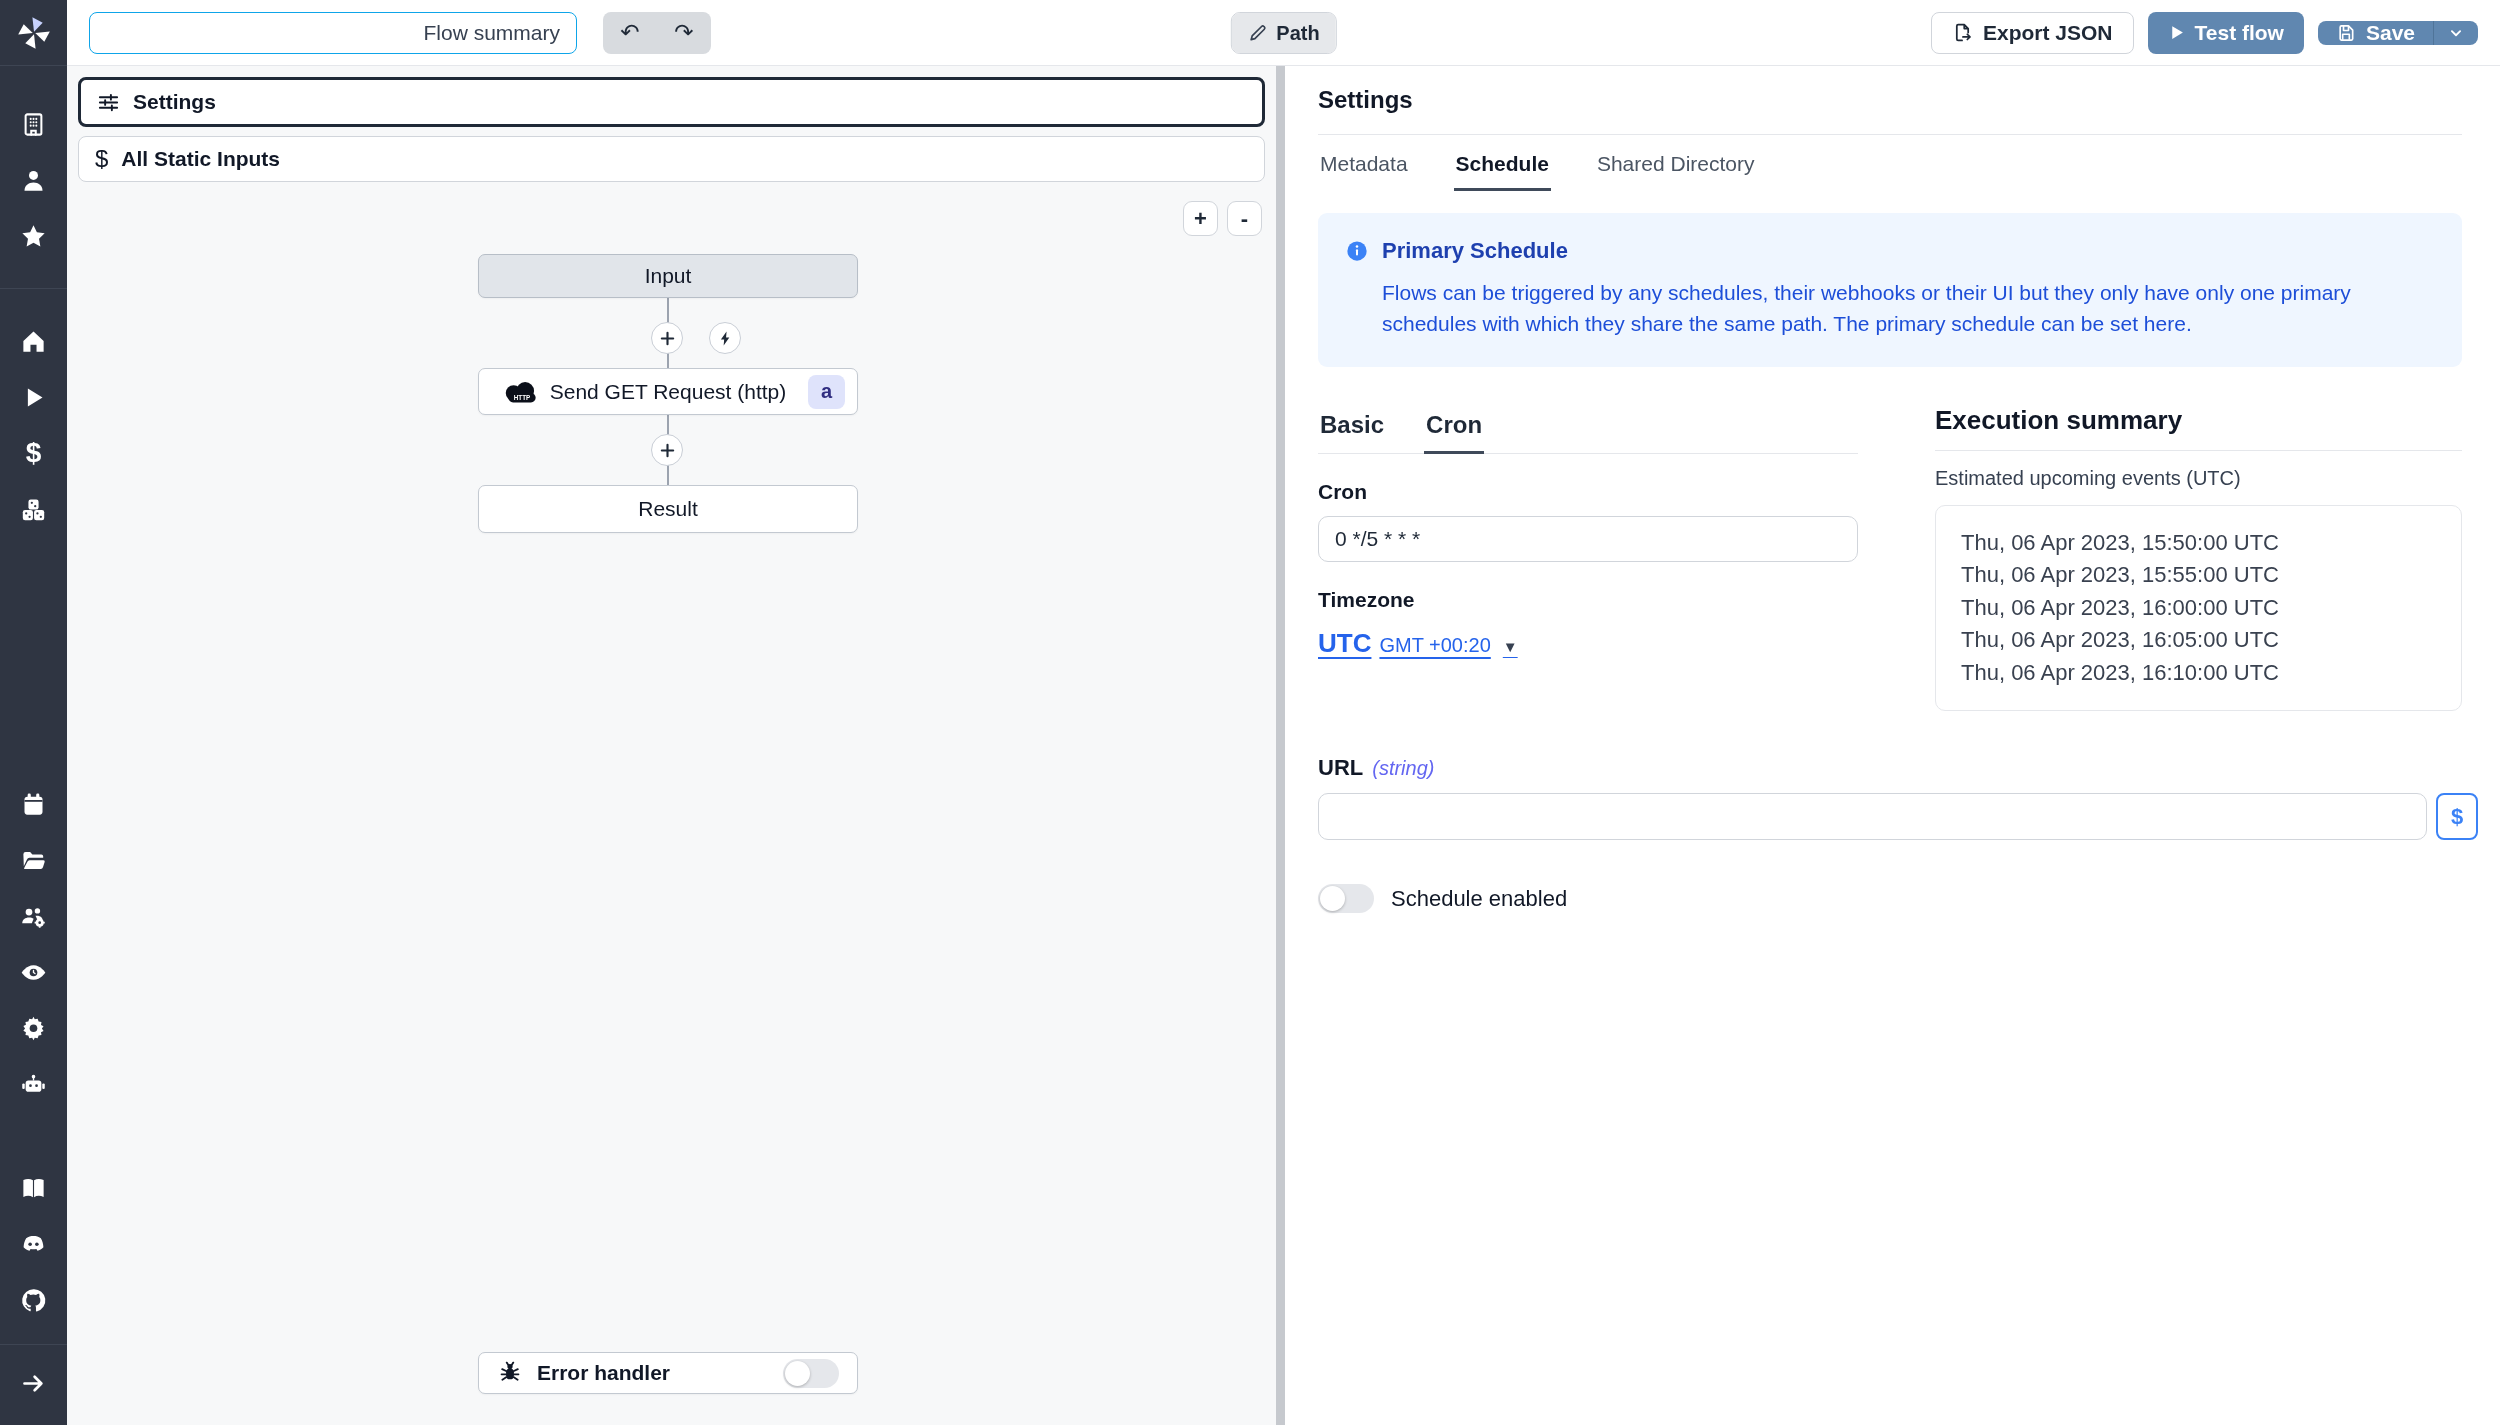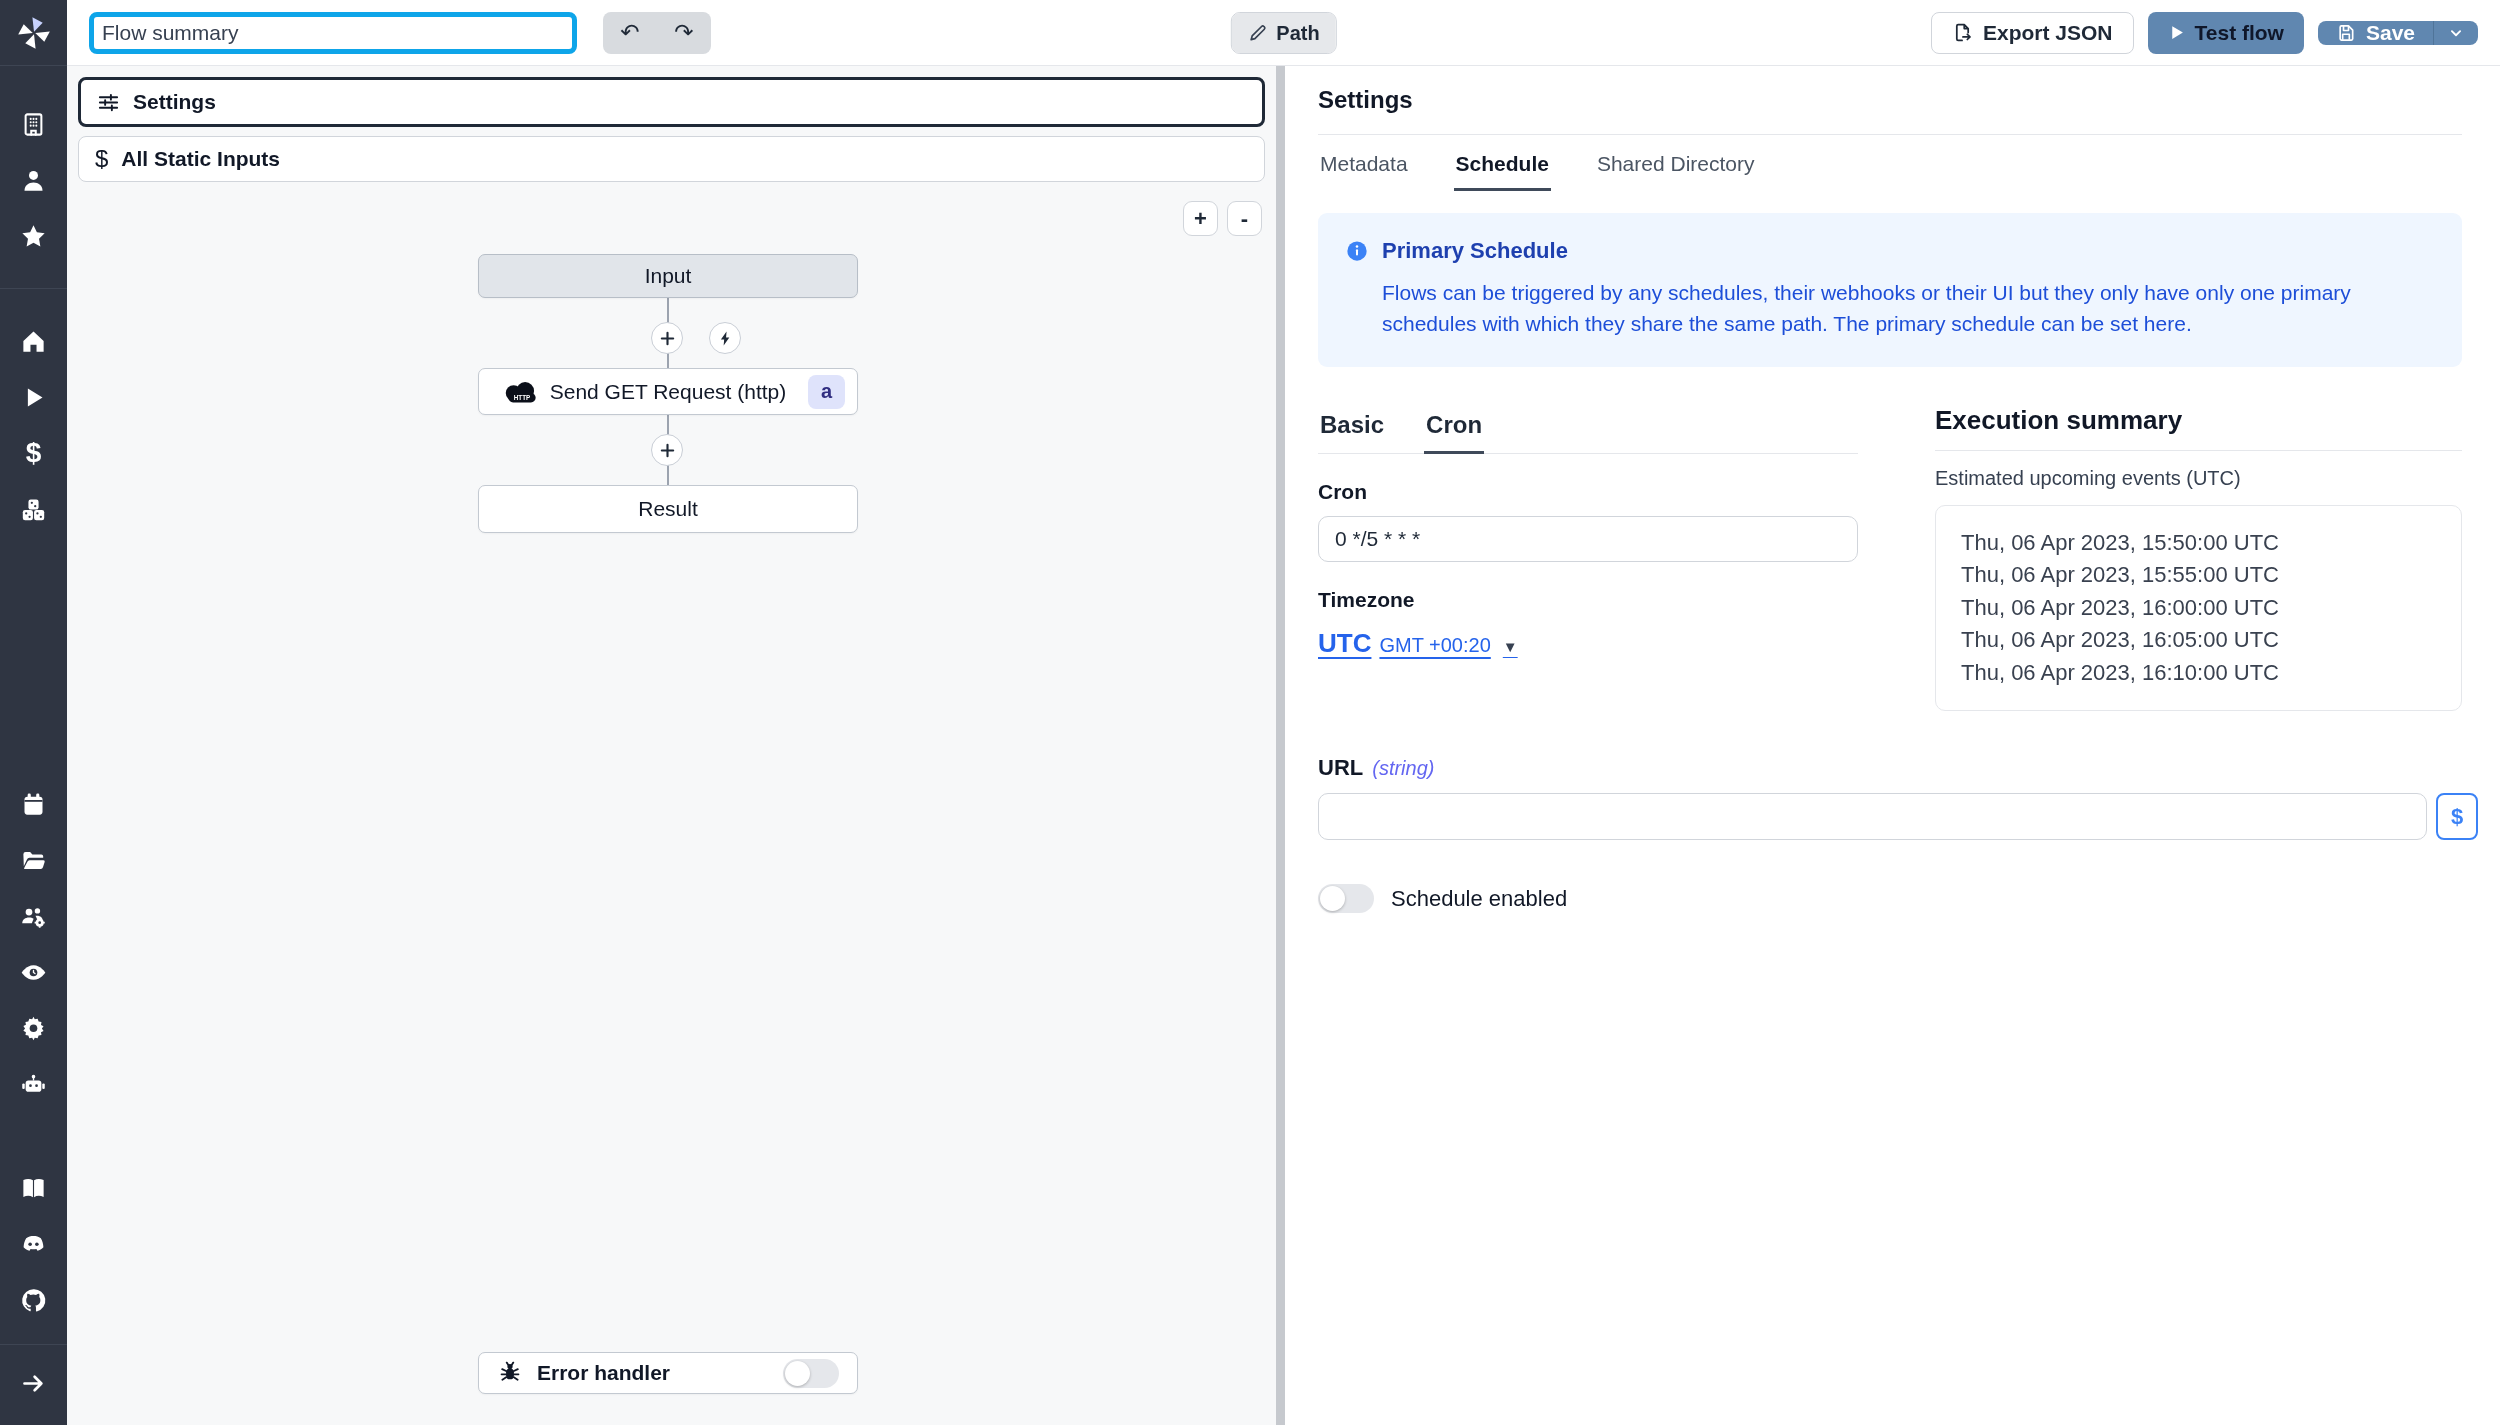--- a/index.html
+++ b/index.html
@@ -13,40 +13,40 @@
     border-bottom:1px solid #3e4553; }
   .sb-group { width:100%; display:flex; flex-direction:column; align-items:center; }
   .sb-item { width:100%; height:56px; display:flex; align-items:center; justify-content:center; cursor:pointer; }
   .sb-item svg { width:27px; height:27px; }
   .sb-sep { width:100%; border-bottom:1px solid #3e4553; }
   .sb-glyph { color:#fff; font-size:28px; line-height:1; }
 
   
   .topbar { position:absolute; left:67px; top:0; right:0; height:66px; background:#fff;
     border-bottom:1px solid #e5e7eb; display:flex; align-items:center; padding:0 22px; }
-  .flow-summary { width:488px; height:42px; border:5px solid #0ea5e9; border-radius:8px;
-    padding:0 8px; font-size:21px; color:#374151; font-family:"Liberation Sans",sans-serif; }
+  .flow-summary { width:488px; height:42px; border:1px solid #0ea5e9; border-radius:8px;
+    padding:0 16px; font-size:21px; color:#374151; font-family:"Liberation Sans",sans-serif;text-align:right; }
   .flow-summary::placeholder { color:#374151; opacity:1; }
   .undo-redo { margin-left:26px; height:42px; background:#d8dbdf; border-radius:8px;
     display:flex; align-items:center; }
   .ur-btn { width:54px; height:42px; border:none; background:transparent; font-size:23px;
     color:#1f2937; cursor:pointer; line-height:1; }
   .path-chip { position:absolute; left:50%; transform:translateX(-50%); top:12px; height:42px;
     display:flex; align-items:stretch; border:1px solid #d1d5db; border-radius:9px; overflow:hidden; background:#fff; }
   .path-left { background:#e6e8eb; display:flex; align-items:center; gap:9px; padding:0 16px;
     font-size:20px; font-weight:600; color:#1f2937; }
   .path-right { display:flex; align-items:center; padding:0 18px; font-size:20px;
     font-family:"DejaVu Sans Mono", monospace; color:#111827; }
   .tb-right { margin-left:auto; display:flex; align-items:center; gap:14px; }
   .btn-white { height:42px; display:flex; align-items:center; gap:10px; padding:0 20px;
     background:#fff; border:1px solid #d1d5db; border-radius:8px; font-size:21px; font-weight:600;
     color:#1f2937; cursor:pointer; }
   .btn-blue { height:42px; display:flex; align-items:center; gap:10px; padding:0 20px;
     background:#6087b0; border:none; border-radius:8px; font-size:21px; font-weight:600;
-    color:#0f172a; cursor:pointer; }
+    color:#ffffff; cursor:pointer; }
   .save-split { display:flex; align-items:stretch; background:#6087b0; border-radius:8px; overflow:hidden; }
   .save-main { display:flex; align-items:center; gap:10px; padding:0 18px; font-size:21px; font-weight:600; color:#fff; cursor:pointer; }
   .save-caret { display:flex; align-items:center; padding:0 13px; border-left:1px solid #4f7499; cursor:pointer; }
 
   
   .flow-pane { position:absolute; left:67px; top:66px; width:1209px; bottom:0; background:#f7f8f9; }
   .panel-box { position:absolute; left:11px; right:11px; background:#fff; border-radius:8px;
     display:flex; align-items:center; gap:13px; padding:0 16px; cursor:pointer; }
   .settings-box { top:11px; height:50px; border:3px solid #1f2937; }
   .inputs-box { top:70px; height:46px; border:1px solid #d1d5db; }

